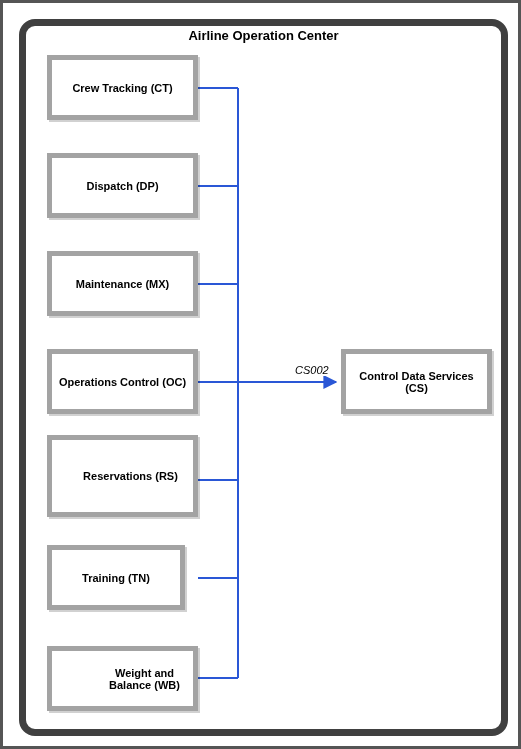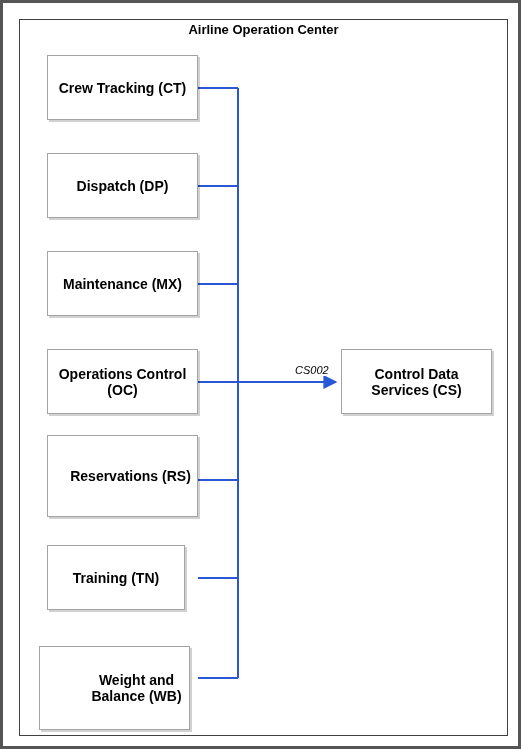--- a/index.html
+++ b/index.html
@@ -12,44 +12,44 @@
     box-sizing: border-box;
     width: 521px;
     height: 749px;
     border: 3px solid #555;
     position: relative;
     background: #fff;
   }
   .container {
     position: absolute;
     box-sizing: border-box;
-    border: 1px solid #404040;
-    border-radius: 0;
+    border: 7px solid #404040;
+    border-radius: 16px;
   }
   .container-title {
     position: absolute;
     top: 2px;
     left: 0;
     width: 100%;
     text-align: center;
     font-size: 13px;
     font-weight: bold;
     color: #000;
   }
   .node {
     position: absolute;
     box-sizing: border-box;
-    border: 1px solid #a3a3a3;
+    border: 5px solid #a3a3a3;
     background: #fff;
     box-shadow: 2px 2px 0px rgba(0,0,0,0.18);
     display: flex;
     align-items: center;
     justify-content: center;
     text-align: center;
-    font-size: 14px;
+    font-size: 11px;
     font-weight: bold;
     color: #000;
     padding: 4px;
   }
   svg.connections {
     position: absolute;
     left: 0; top: 0;
     width: 521px;
     height: 749px;
     pointer-events: none;
@@ -107,21 +107,21 @@
   </div>
   <div class="node" style="left:44px; top:346px; width:151px; height:65px;text-align:center;">
     <span>Operations Control (OC)</span>
   </div>
   <div class="node" style="left:44px; top:432px; width:151px; height:82px;padding-left:20px;">
     <span>Reservations (RS)</span>
   </div>
   <div class="node" style="left:44px; top:542px; width:138px; height:65px;">
     <span>Training (TN)</span>
   </div>
-  <div class="node" style="left:36px; top:643px; width:151px; height:84px;padding-left:48px;">
+  <div class="node" style="left:44px; top:643px; width:151px; height:65px;padding-left:48px;">
     <span>Weight and Balance (WB)</span>
   </div>
 
   <div class="node" style="left:338px; top:346px; width:151px; height:65px;">
     <span>Control Data Services (CS)</span>
   </div>
 
 </div>
 
 </body></html>

